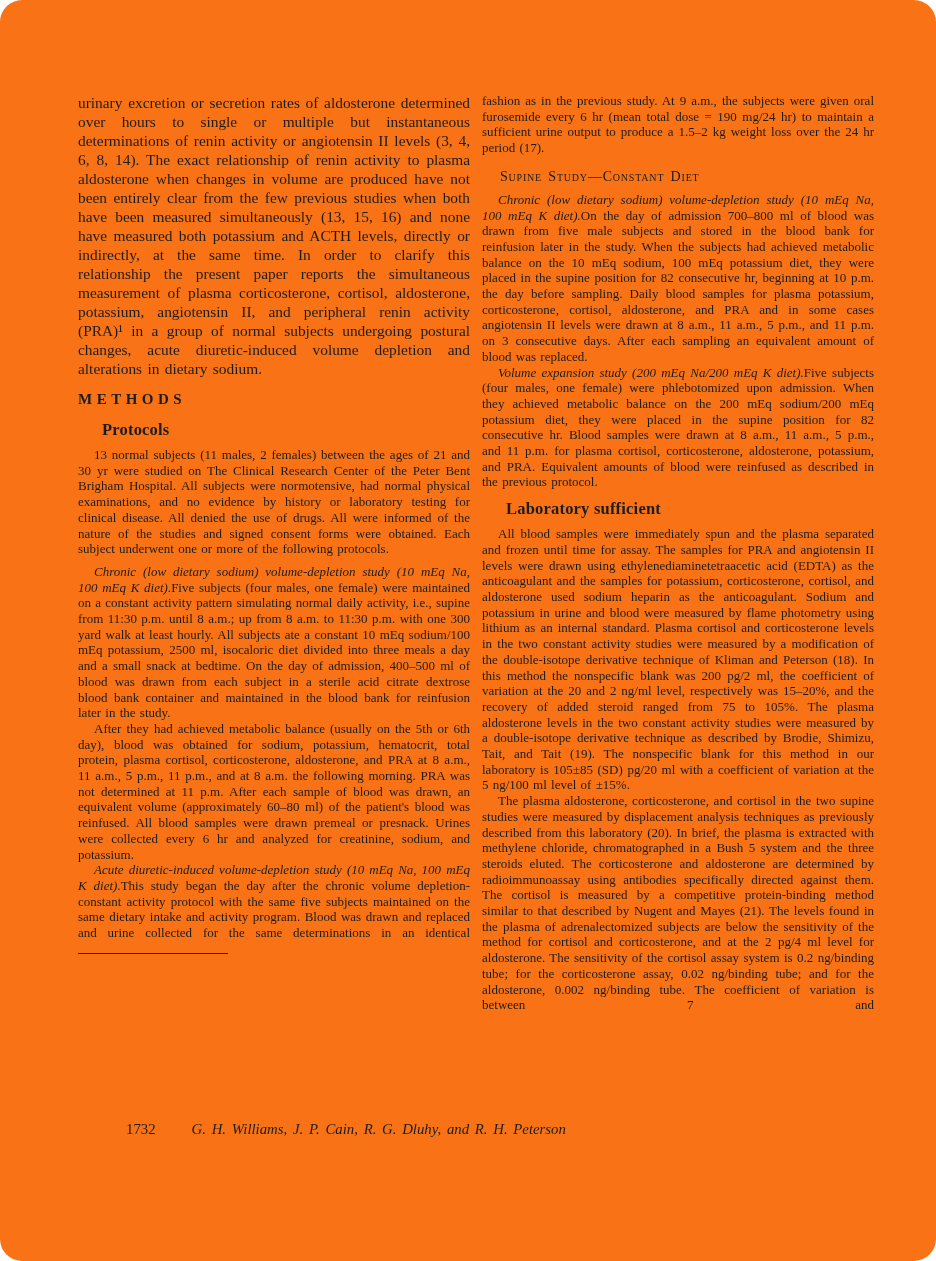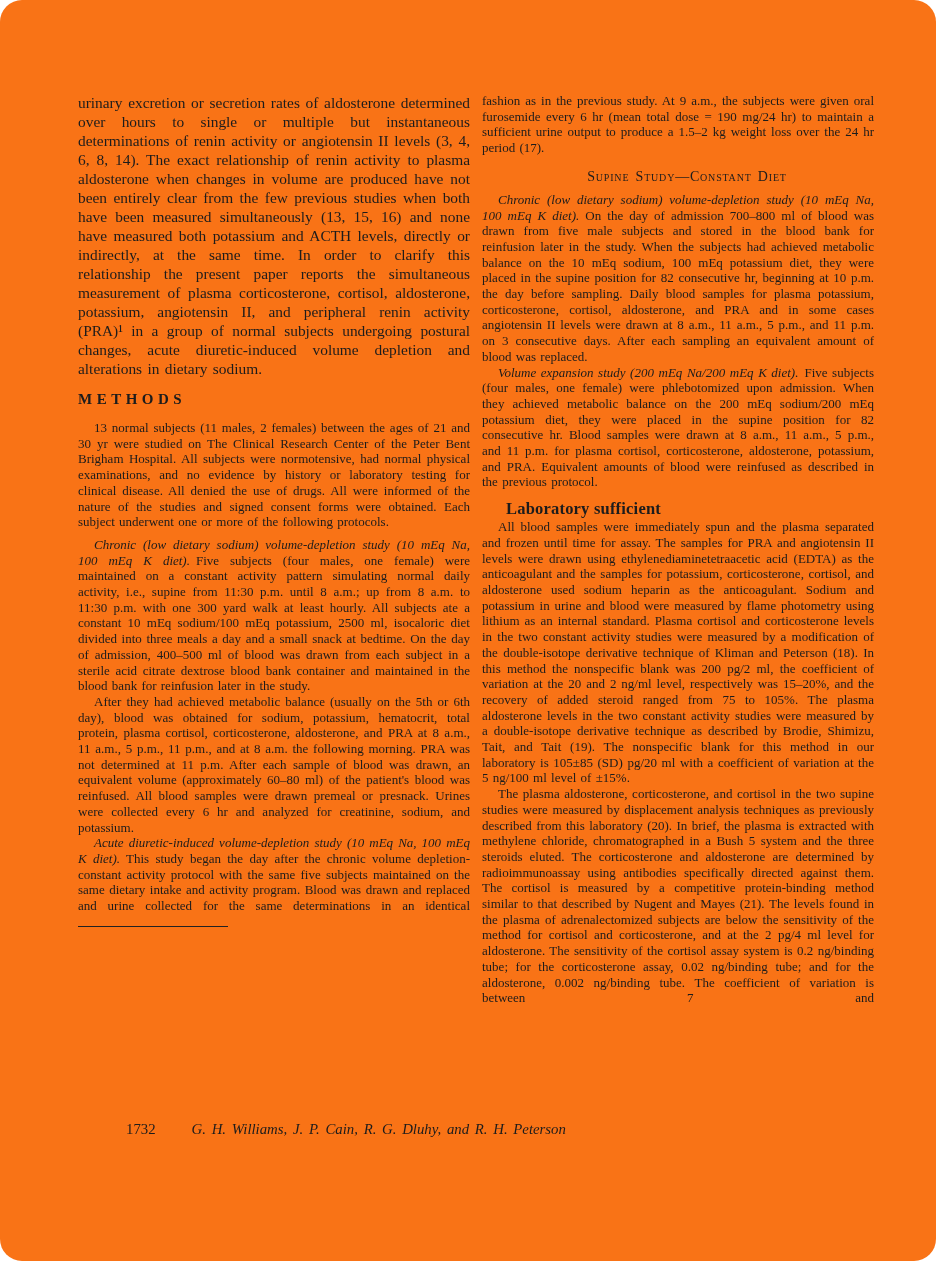--- a/index.html
+++ b/index.html
@@ -42,21 +42,20 @@
   .body-sm {
     font-size: 13px;
     line-height: 15.7px;
     word-spacing: 1px;
   }
   .indent { text-indent: 16px; }
   .runs-on { text-align-last: justify; }
 
   .lead-italic {
     font-style: italic;
-    margin-right: 6px;
   }
 
   h2.methods-heading {
     margin: 13px 0 12px 0;
     font-size: 15px;
     font-weight: bold;
     letter-spacing: 4.5px;
   }
   h3.subheading {
     margin: 9px 0 0 24px;
@@ -64,24 +63,23 @@
     font-weight: bold;
     letter-spacing: 0.2px;
   }
   h4.smallcaps-heading {
     margin: 13px 0 0 18px;
     font-size: 14px;
     font-weight: normal;
     font-variant: small-caps;
     letter-spacing: 0.8px;
     word-spacing: 2px;
-    text-align: center;
   }
   .after-heading { margin-top: 7px; }
-  .after-subheading { }
+  .after-subheading { margin-top: 7px; }
 
   .footnote-rule {
     width: 150px;
     border: 0;
     border-top: 1.4px solid #222;
     margin: 12px 0 7px 0;
   }
   .footnote {
     font-size: 13.9px;
     line-height: 15.7px;
@@ -109,20 +107,21 @@
 </head>
 <body>
 
 <div class="page">
 
   <div class="col col-left">
     <p class="body-lg">urinary excretion or secretion rates of aldosterone determined over hours to single or multiple but instantaneous determinations of renin activity or angiotensin II levels (3, 4, 6, 8, 14). The exact relationship of renin activity to plasma aldosterone when changes in volume are produced have not been entirely clear from the few previous studies when both have been measured simultaneously (13, 15, 16) and none have measured both potassium and ACTH levels, directly or indirectly, at the same time. In order to clarify this relationship the present paper reports the simultaneous measurement of plasma corticosterone, cortisol, aldosterone, potassium, angiotensin II, and peripheral renin activity (PRA)¹ in a group of normal subjects undergoing postural changes, acute diuretic-induced volume depletion and alterations in dietary sodium.</p>
 
     <h2 class="methods-heading">METHODS</h2>
 
+    <h3 class="subheading">Protocols</h3>
 
     <p class="body-sm indent after-subheading">13 normal subjects (11 males, 2 females) between the ages of 21 and 30 yr were studied on The Clinical Research Center of the Peter Bent Brigham Hospital. All subjects were normotensive, had normal physical examinations, and no evidence by history or laboratory testing for clinical disease. All denied the use of drugs. All were informed of the nature of the studies and signed consent forms were obtained. Each subject underwent one or more of the following protocols.</p>
 
 
     <p class="body-sm indent after-heading"><span class="lead-italic">Chronic (low dietary sodium) volume-depletion study (10 mEq Na, 100 mEq K diet).</span><span>Five subjects (four males, one female) were maintained on a constant activity pattern simulating normal daily activity, i.e., supine from 11:30 p.m. until 8 a.m.; up from 8 a.m. to 11:30 p.m. with one 300 yard walk at least hourly. All subjects ate a constant 10 mEq sodium/100 mEq potassium, 2500 ml, isocaloric diet divided into three meals a day and a small snack at bedtime. On the day of admission, 400–500 ml of blood was drawn from each subject in a sterile acid citrate dextrose blood bank container and maintained in the blood bank for reinfusion later in the study.</span></p>
 
     <p class="body-sm indent">After they had achieved metabolic balance (usually on the 5th or 6th day), blood was obtained for sodium, potassium, hematocrit, total protein, plasma cortisol, corticosterone, aldosterone, and PRA at 8 a.m., 11 a.m., 5 p.m., 11 p.m., and at 8 a.m. the following morning. PRA was not determined at 11 p.m. After each sample of blood was drawn, an equivalent volume (approximately 60–80 ml) of the patient's blood was reinfused. All blood samples were drawn premeal or presnack. Urines were collected every 6 hr and analyzed for creatinine, sodium, and potassium.</p>
 
     <p class="body-sm indent runs-on"><span class="lead-italic">Acute diuretic-induced volume-depletion study (10 mEq Na, 100 mEq K diet).</span><span>This study began the day after the chronic volume depletion-constant activity protocol with the same five subjects maintained on the same dietary intake and activity program. Blood was drawn and replaced and urine collected for the same determinations in an identical</span></p>
 

